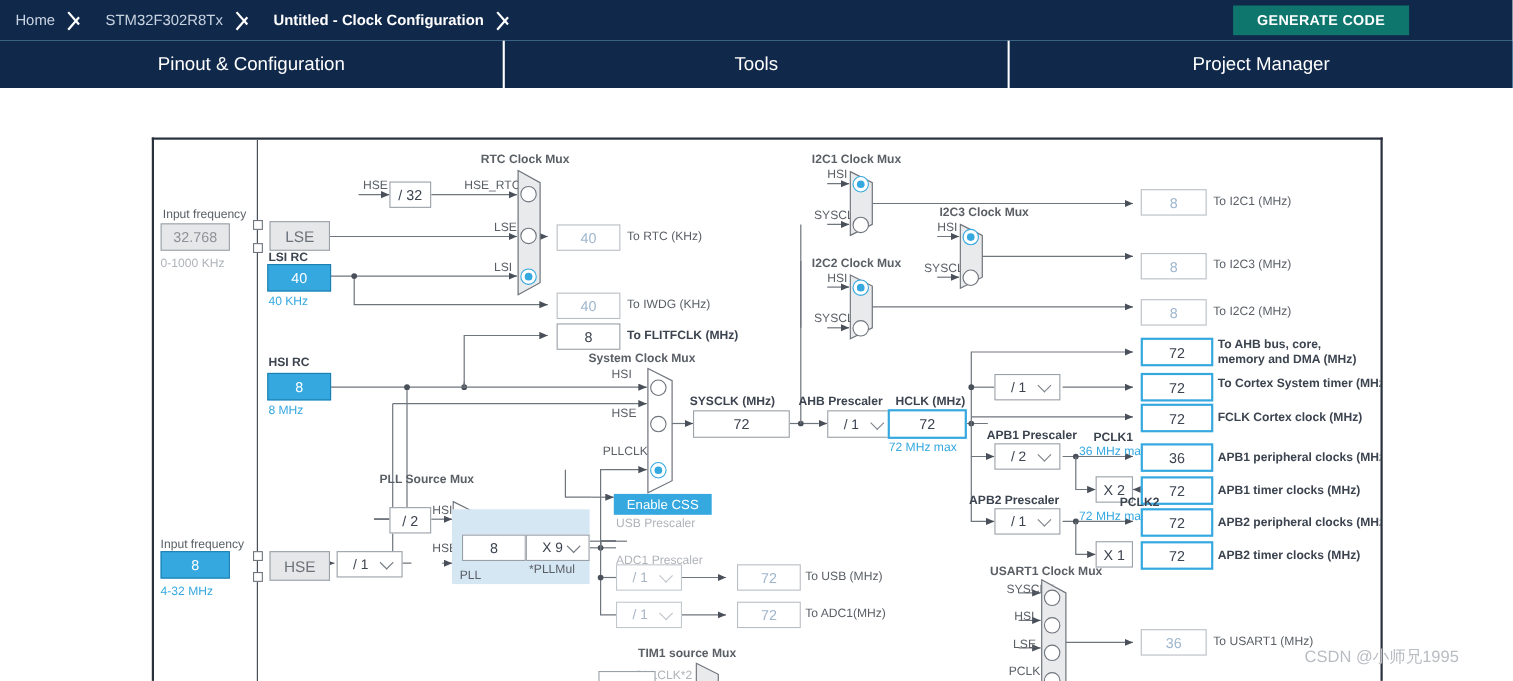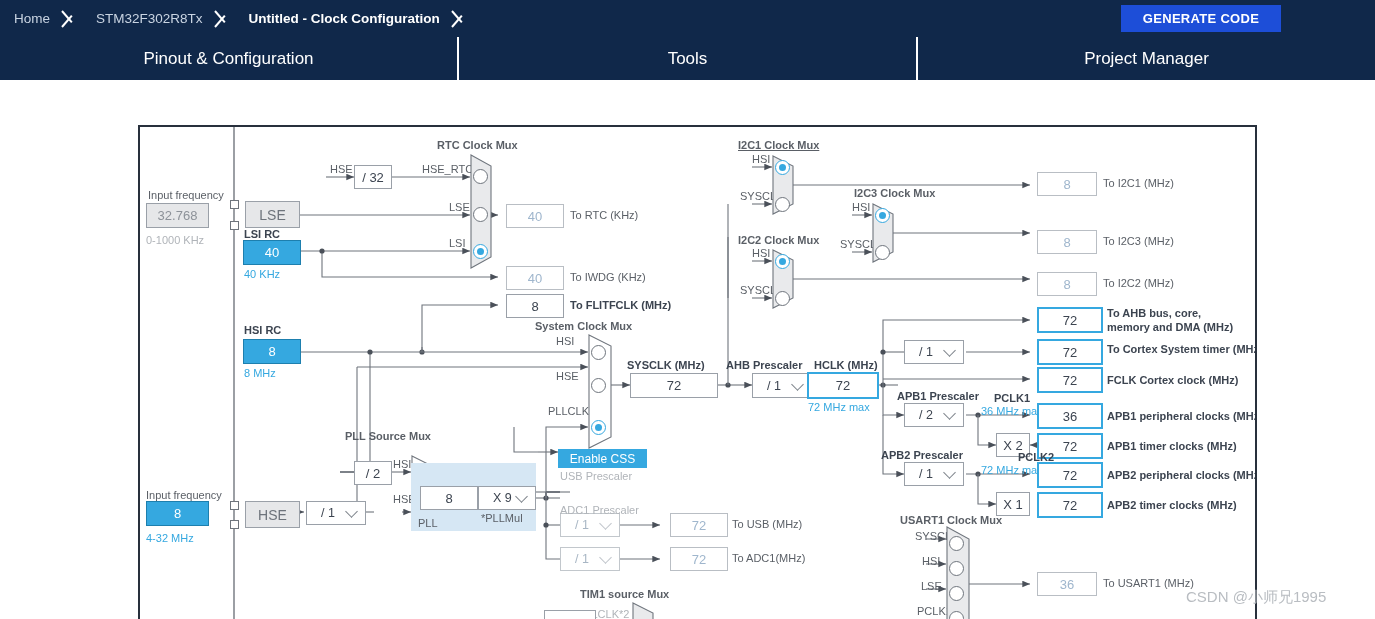--- a/index.html
+++ b/index.html
@@ -24,21 +24,21 @@
     width:22px; height:37px; position:relative; flex:0 0 22px;
   }
   .chev::before,.chev::after{
     content:""; position:absolute; left:2px; width:15px; height:2px;
     background:#ffffff;
   }
   .chev::before{ top:10px; transform:rotate(49deg); transform-origin:left center;}
   .chev::after{ top:26px; transform:rotate(-49deg); transform-origin:left center;}
   #generate-code-btn{
     position:absolute; right:94px; top:5px; width:160px; height:27px;
-    background:#1d4ed8; color:#fff; border:none; font-size:13px;
+    background:#0f766e; color:#fff; border:none; font-size:13px;
     font-weight:bold; letter-spacing:.3px; cursor:pointer;
     font-family:"Liberation Sans", sans-serif;
   }
 
   
   #tabstrip{
     position:absolute; left:0; top:37px; width:1375px; height:43px;
     background:#35a8e0; display:flex;
   }
   .tab{
@@ -452,21 +452,21 @@
   <div class="box dim" style="left:530px; top:420px; width:58px; height:24px;">72</div>
   <div class="lbl" style="left:592px; top:425px;">To ADC1(MHz)</div>
 
   <div class="lbl mux" style="left:440px; top:461px;">TIM1 source Mux</div>
   <div class="lbl gray" style="left:438px; top:481px;">PLLCLK*2</div>
   <svg class="mux-shape" style="left:492px; top:475px;" width="22" height="30">
     <polygon points="1,1 21,11 21,35 1,35" fill="#e9eaec" stroke="#6f757d" stroke-width="1.1"></polygon>
   </svg>
   <div class="box" style="left:404px; top:483px; width:52px; height:24px;"></div>
 
-  <div class="lbl mux" style="left:598px; top:12px;text-decoration:underline;">I2C1 Clock Mux</div>
+  <div class="lbl mux" style="left:598px; top:12px;">I2C1 Clock Mux</div>
   <div class="lbl" style="left:612px; top:26px;">HSI</div>
   <div class="lbl" style="left:600px; top:63px;">SYSCLK</div>
   <svg class="mux-shape" style="left:632px; top:28px;" width="22" height="60">
     <polygon points="1,1 21,11 21,49 1,59" fill="#e9eaec" stroke="#6f757d" stroke-width="1.1"></polygon>
   </svg>
   <div class="radio on" style="left:635px; top:33px;"></div>
   <div class="radio" style="left:635px; top:70px;"></div>
   <div class="box dim" style="left:897px; top:45px; width:60px; height:24px;">8</div>
   <div class="lbl" style="left:963px; top:50px;">To I2C1 (MHz)</div>
 

